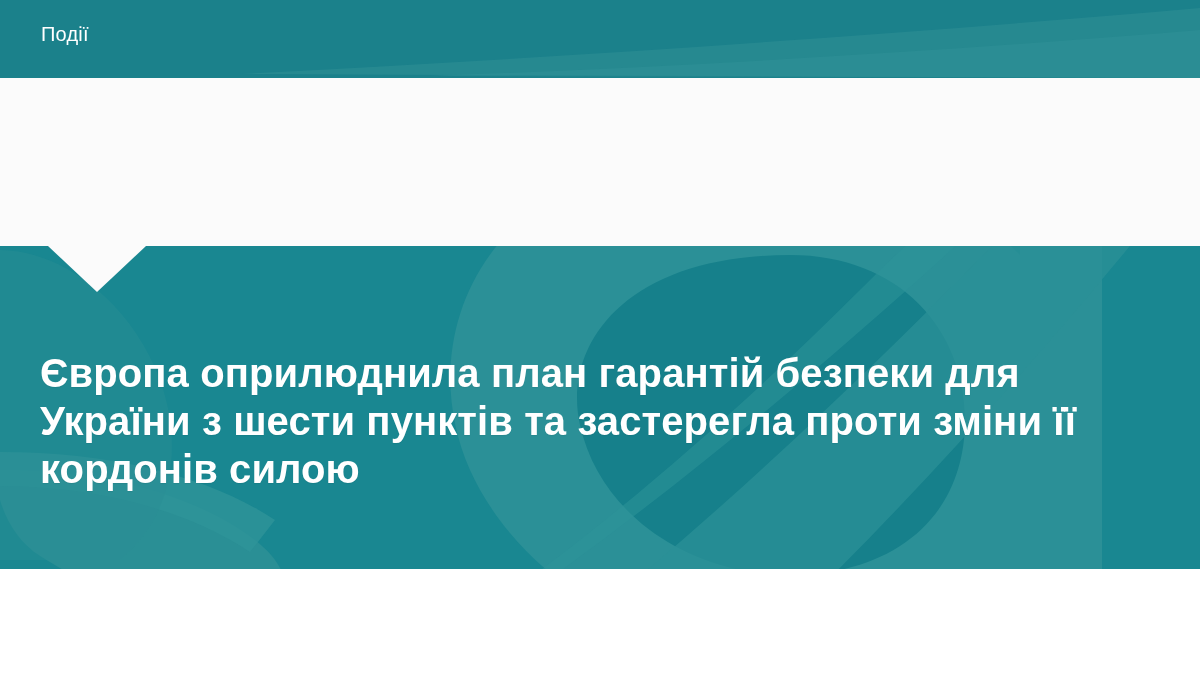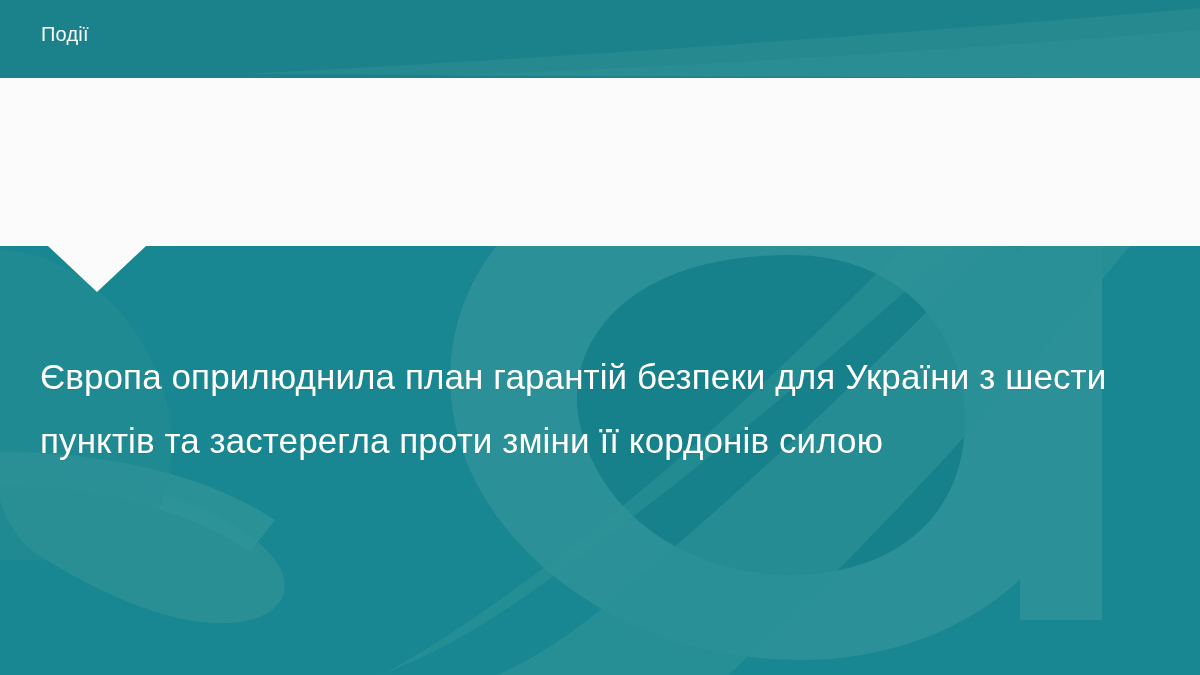--- a/index.html
+++ b/index.html
@@ -6,21 +6,21 @@
   html, body {
     margin: 0;
     padding: 0;
     background: #ffffff;
   }
   * { box-sizing: border-box; }
 
   .shot {
     position: relative;
     width: 1200px;
-    height: 675px;
+    height: 569px;
     overflow: hidden;
     background: #198791;
     font-family: "Liberation Sans", "DejaVu Sans", sans-serif;
     -webkit-font-smoothing: antialiased;
   }
 
   
   .bg-watermark {
     position: absolute;
     inset: 0;
@@ -89,23 +89,23 @@
   .logo-svg { display: block; width: 370px; height: 134px; }
 
   
   .headline {
     position: absolute;
     left: 40px;
     top: 322px;
     width: 1125px;
     z-index: 6;
     color: #ffffff;
-    font-size: 35px;
-    line-height: 64px;
-    font-weight: 400;
+    font-size: 40px;
+    line-height: 48px;
+    font-weight: 700;
     letter-spacing: 0.1px;
     text-shadow: 0 1px 1px rgba(0,0,0,0.06);
   }
 </style>
 </head>
 <body>
 
 <div class="shot">
 
   <svg class="bg-watermark" viewBox="0 0 1200 675" preserveAspectRatio="none" aria-hidden="true">

